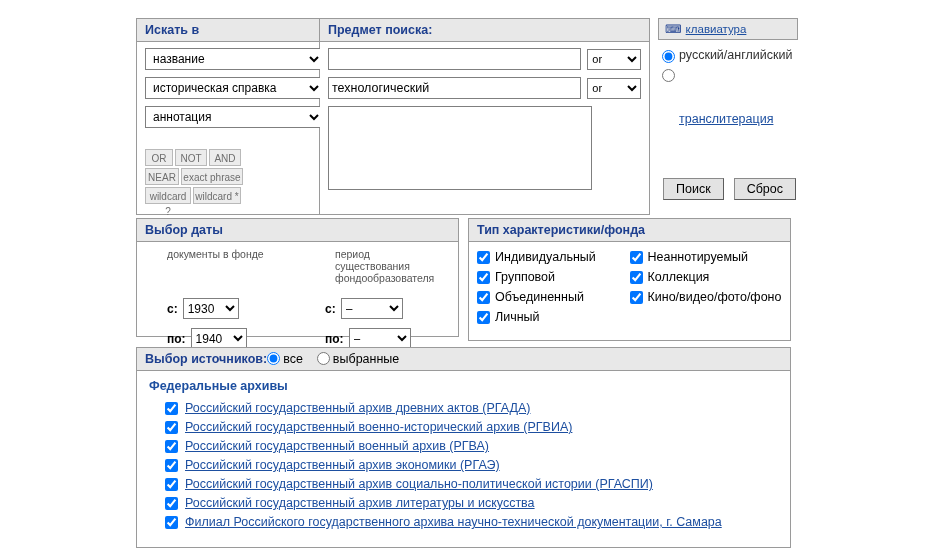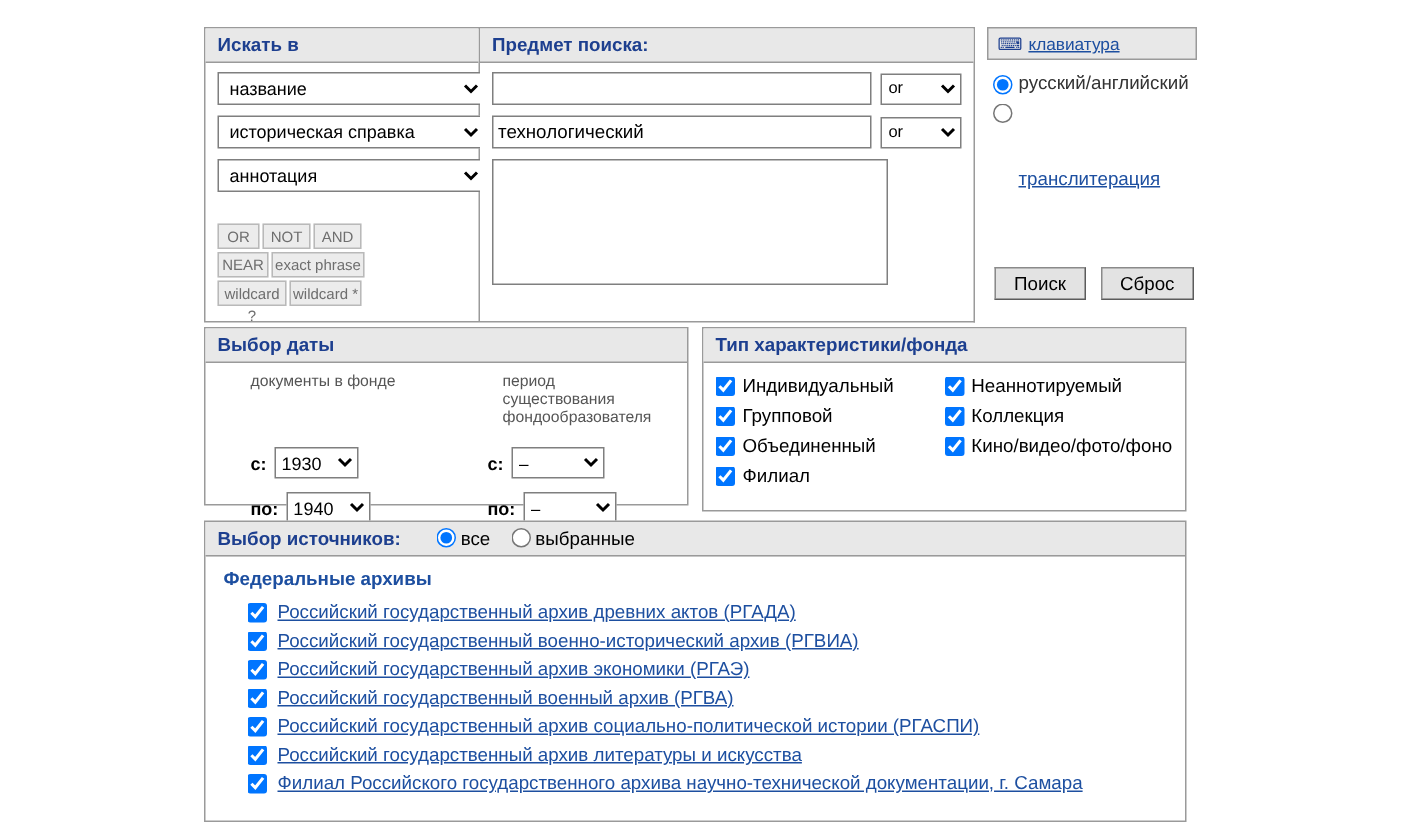--- a/index.html
+++ b/index.html
@@ -157,21 +157,21 @@
   .ck-line { display: flex; align-items: center; margin-bottom: 6px; }
   .ck-line input { margin: 0 5px 0 0; }
   .ck-line .lbl { font-size: 12.5px; }
 
   
   .src-block { position: absolute; left: 136px; top: 347px; width: 655px; height: 201px; }
   .src-head {
     background: #e8e8e8; border-bottom: 1px solid #9a9a9a;
     display: flex; align-items: center; padding: 4px 8px; font-size: 12.5px;
   }
-  .src-head .title { font-weight: bold; color: #1d3f8f; margin-right: 24px; }
+  .src-head .title { font-weight: bold; color: #1d3f8f; margin-right: 0; }
   .src-head .ri { display: flex; align-items: flex-start; margin-right: 14px; }
   .src-head .ri input { margin: 0 3px 0 0; }
   .src-body { padding: 8px 0 0 0; }
   .src-group {
     color: #1d4fa0; font-weight: bold; font-size: 12.5px;
     padding: 0 0 8px 12px;
   }
   .src-item { display: flex; align-items: center; padding: 0 0 5px 28px; }
   .src-item input { margin: 0 7px 0 0; }
   .src-item a {
@@ -301,21 +301,21 @@
         <div class="ck-line">
           <input type="checkbox" checked="" style="">
           <span class="lbl">Групповой</span>
         </div>
         <div class="ck-line">
           <input type="checkbox" checked="" style="">
           <span class="lbl">Объединенный</span>
         </div>
         <div class="ck-line">
           <input type="checkbox" checked="" style="">
-          <span class="lbl">Филиал</span>
+          <span class="lbl">Личный</span>
         </div>
       </div>
       <div class="type-col">
         <div class="ck-line">
           <input type="checkbox" checked="" style="">
           <span class="lbl">Неаннотируемый</span>
         </div>
         <div class="ck-line">
           <input type="checkbox" checked="" style="">
           <span class="lbl">Коллекция</span>
@@ -346,28 +346,28 @@
       <div class="src-item">
         <input type="checkbox" checked="" style="">
         <a href="#">Российский государственный архив древних актов (РГАДА)</a>
       </div>
       <div class="src-item">
         <input type="checkbox" checked="" style="">
         <a href="#">Российский государственный военно-исторический архив (РГВИА)</a>
       </div>
       <div class="src-item">
         <input type="checkbox" checked="" style="">
+        <a href="#">Российский государственный военный архив (РГВА)</a>
+      </div>
+      <div class="src-item">
+        <input type="checkbox" checked="" style="">
         <a href="#">Российский государственный архив экономики (РГАЭ)</a>
       </div>
       <div class="src-item">
         <input type="checkbox" checked="" style="">
-        <a href="#">Российский государственный военный архив (РГВА)</a>
-      </div>
-      <div class="src-item">
-        <input type="checkbox" checked="" style="">
         <a href="#">Российский государственный архив социально-политической истории (РГАСПИ)</a>
       </div>
       <div class="src-item">
         <input type="checkbox" checked="" style="">
         <a href="#">Российский государственный архив литературы и искусства</a>
       </div>
       <div class="src-item">
         <input type="checkbox" checked="" style="">
         <a href="#">Филиал Российского государственного архива научно-технической документации, г. Самара</a>
       </div>

